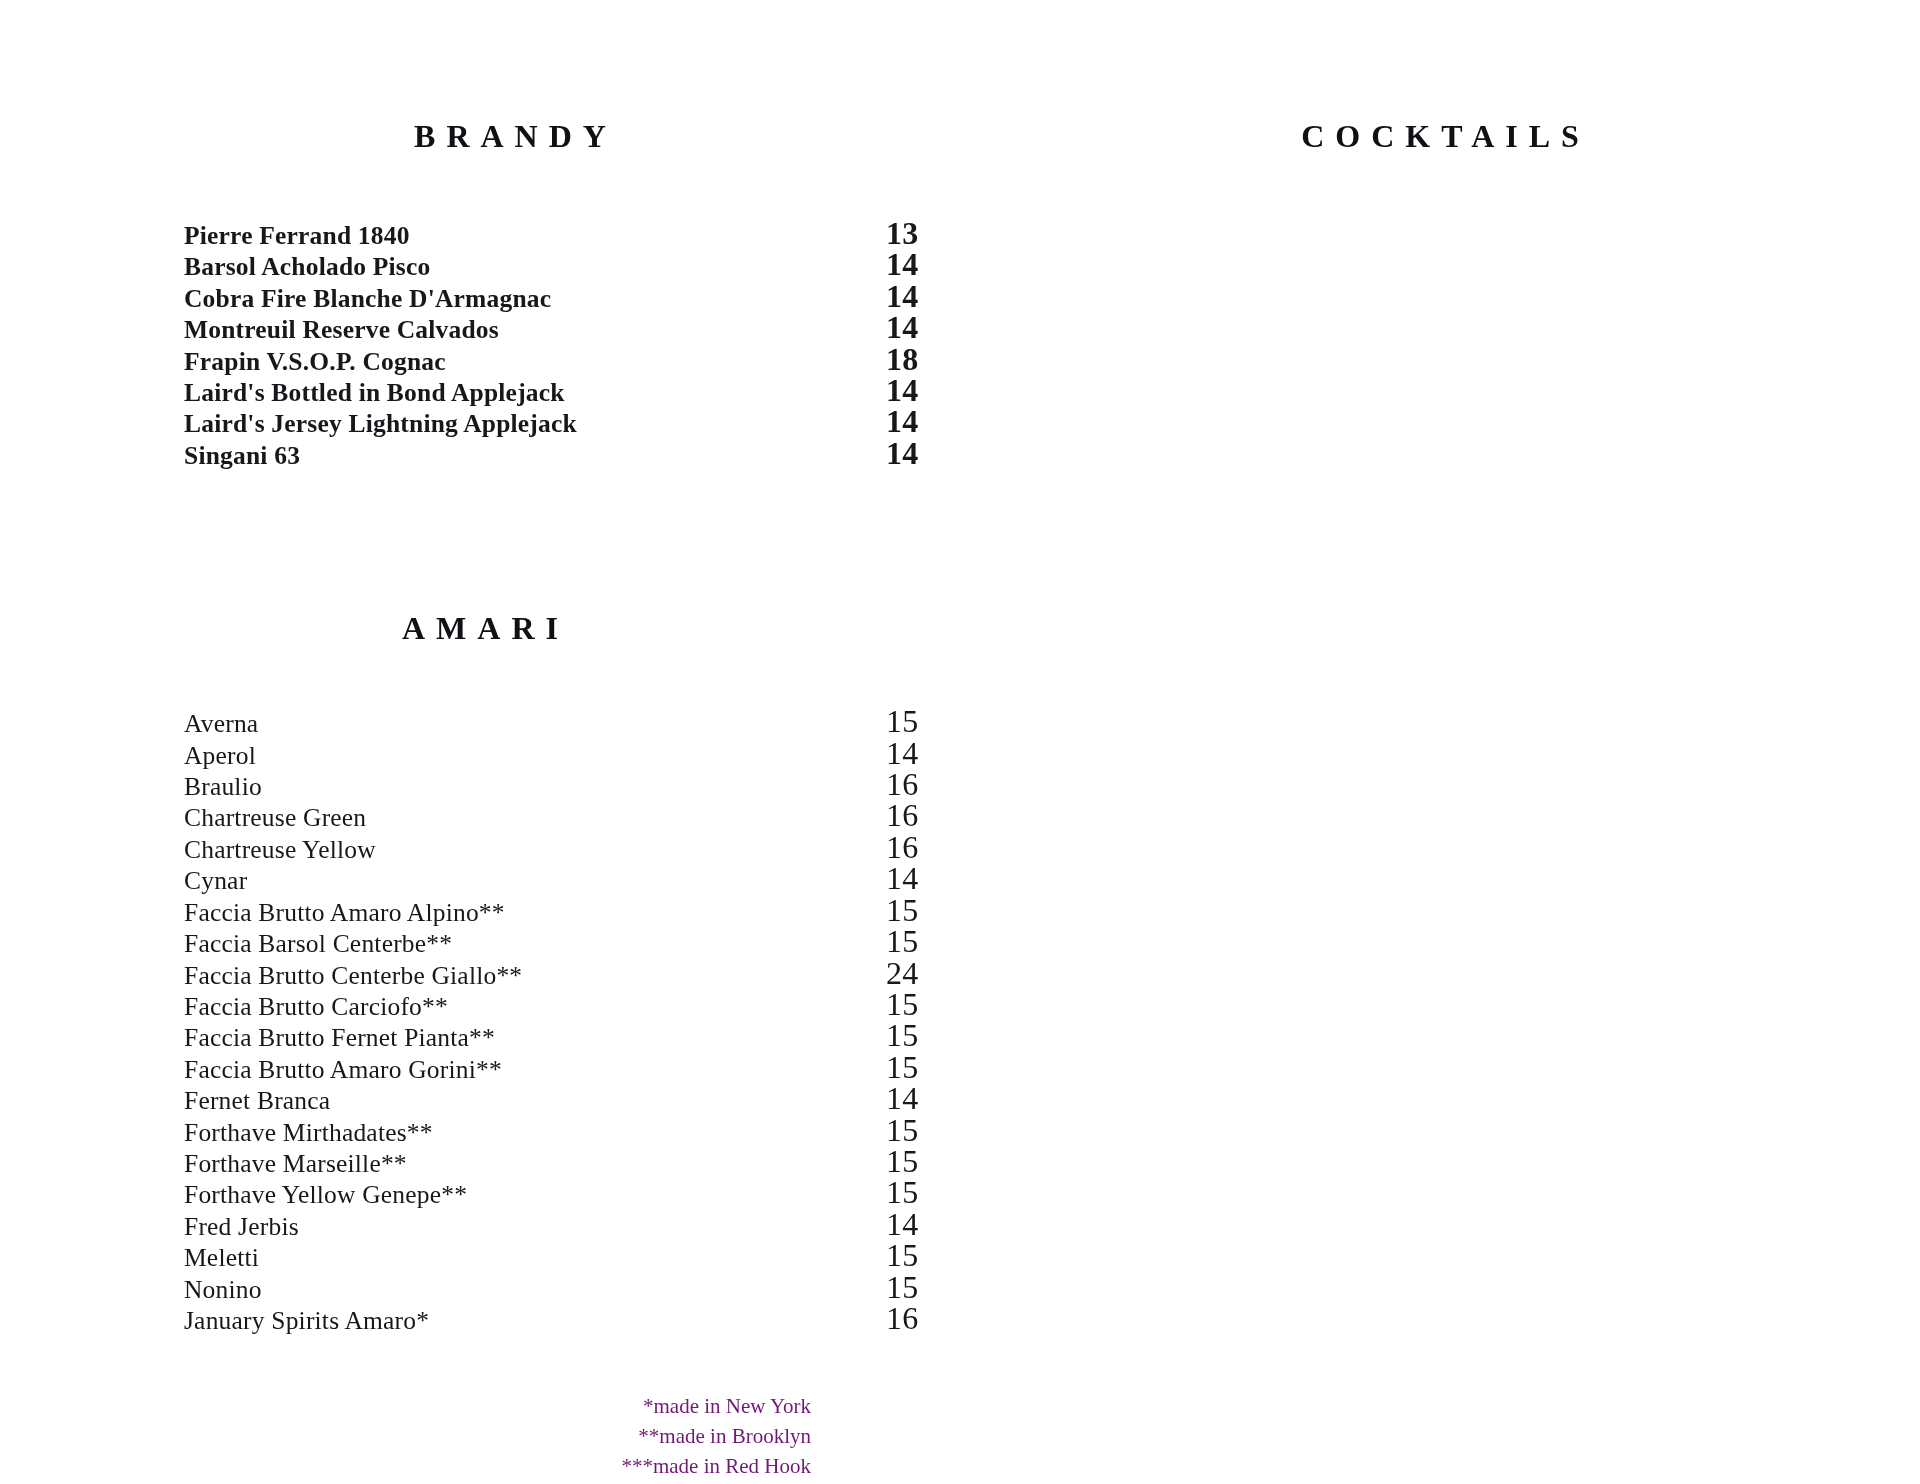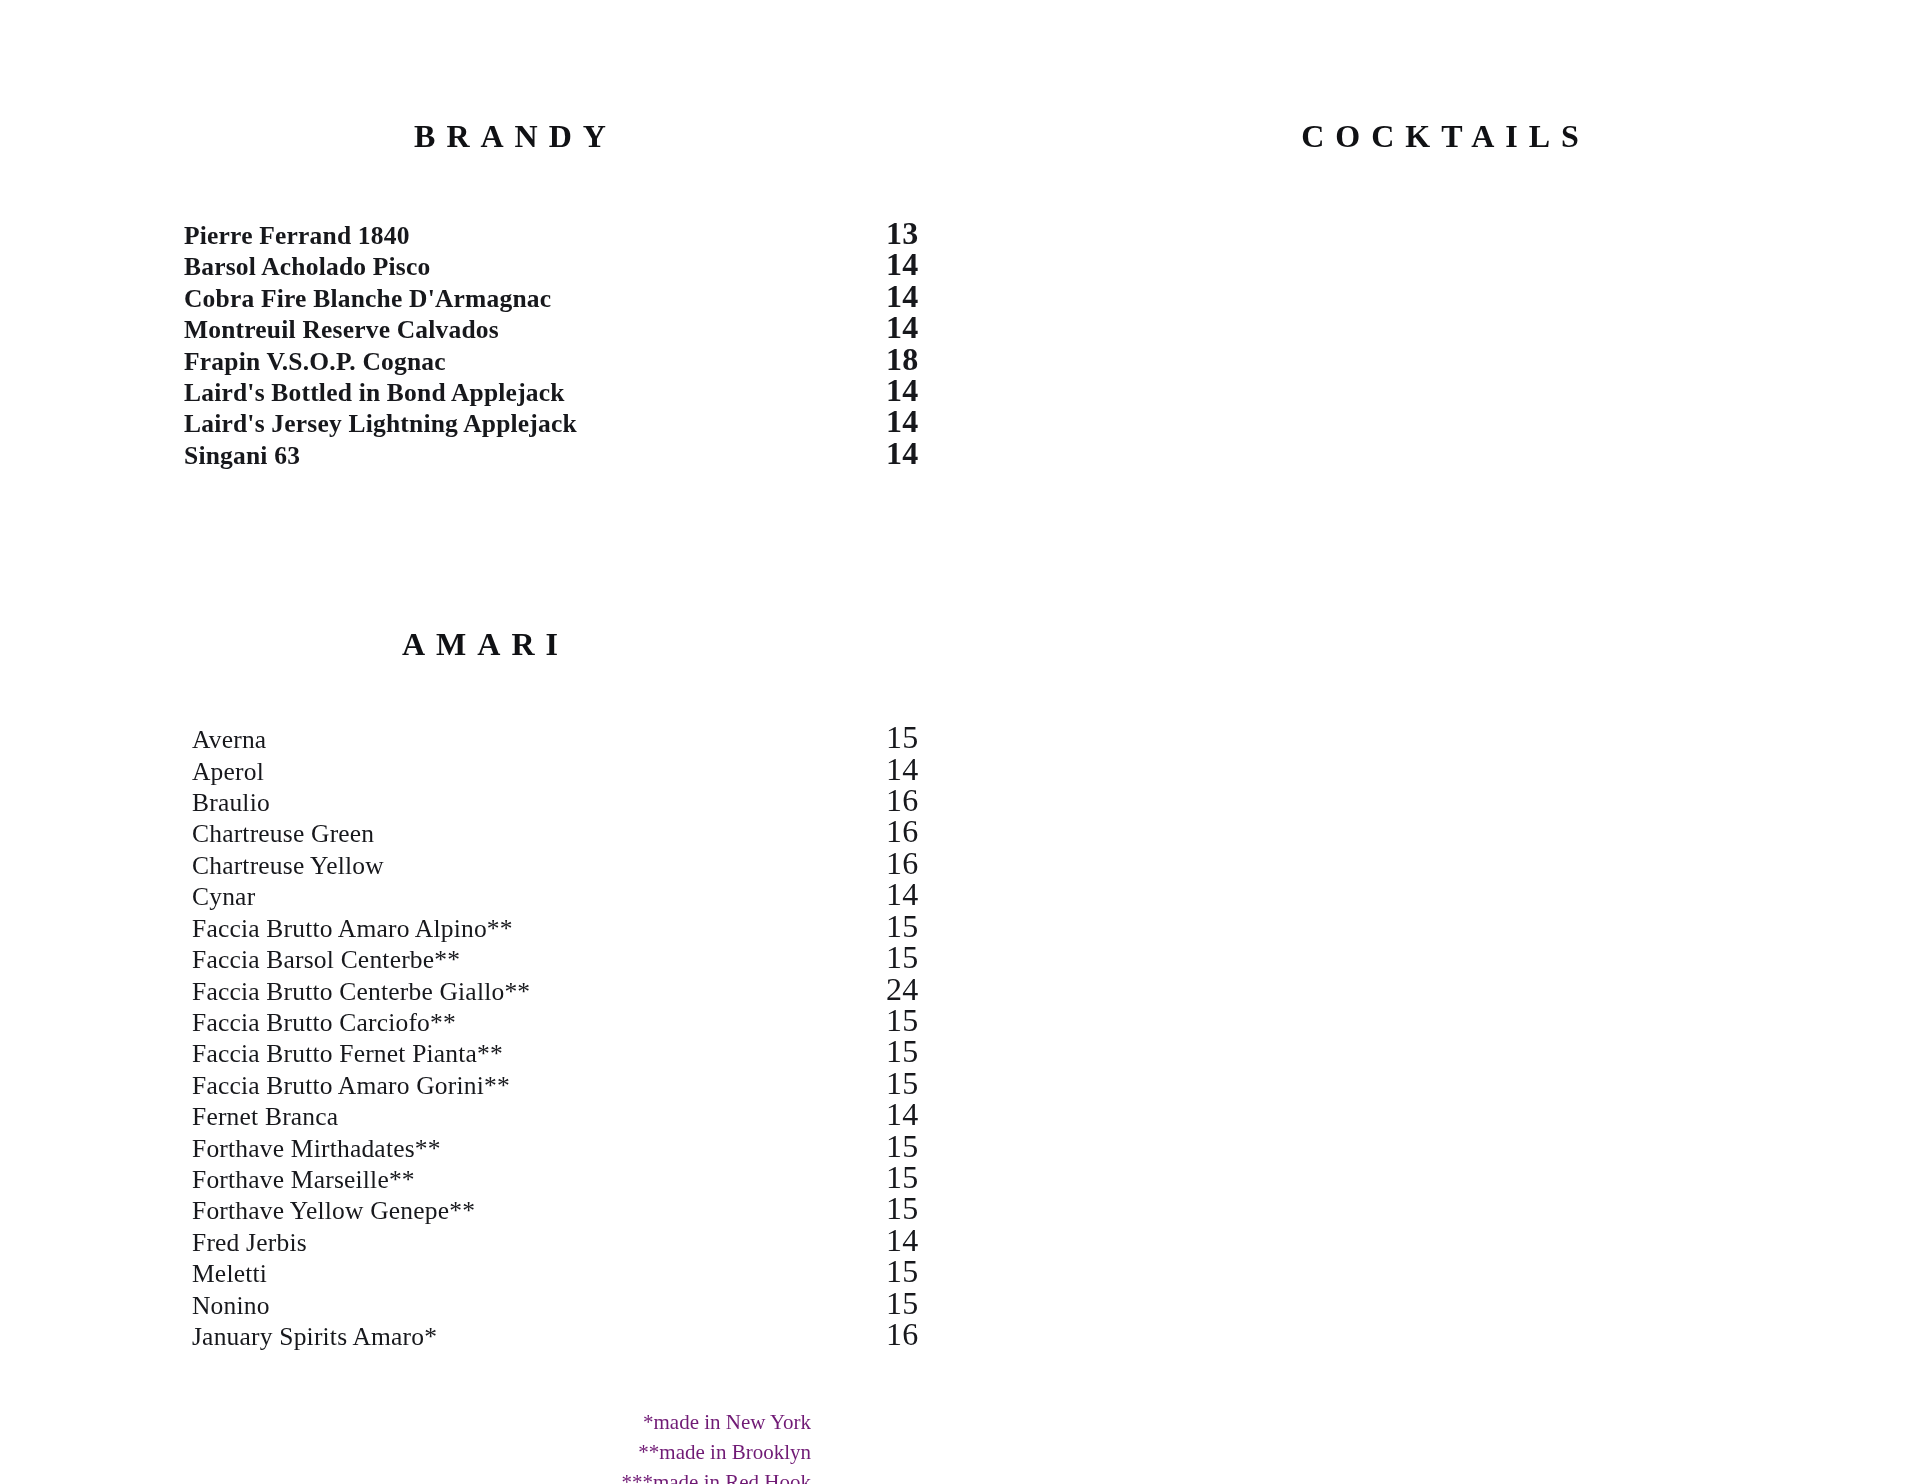--- a/index.html
+++ b/index.html
@@ -39,30 +39,30 @@
 
   .section-title {
     font-size: 32px;
     font-weight: 700;
     letter-spacing: 11px;
     text-indent: 11px;
     text-align: center;
     color: #101114;
   }
   .brandy-title { margin: 22px 0 0 0; padding-left: 60px; }
-  .amari-title  { margin: 16px; }
+  .amari-title  { margin: 0; }
   .cocktails-title { margin: 22px 0 0 0; padding-left: 0; }
 
   .spirit-list {
     margin: 0;
     padding: 0;
     list-style: none;
   }
   .brandy-list { margin-top: 64px; padding-left: 184px; font-weight: bold; }
-  .amari-list  { margin-top: 60px; padding-left: 184px; margin-left: 8px; }
+  .amari-list  { margin-top: 60px; padding-left: 184px; }
 
   .spirit-row {
     display: flex;
     align-items: baseline;
     font-size: 25.5px;
     line-height: 29.4px;
     color: #17181c;
     letter-spacing: 0.2px;
   }
   .spirit-name { flex: 0 0 auto; }

